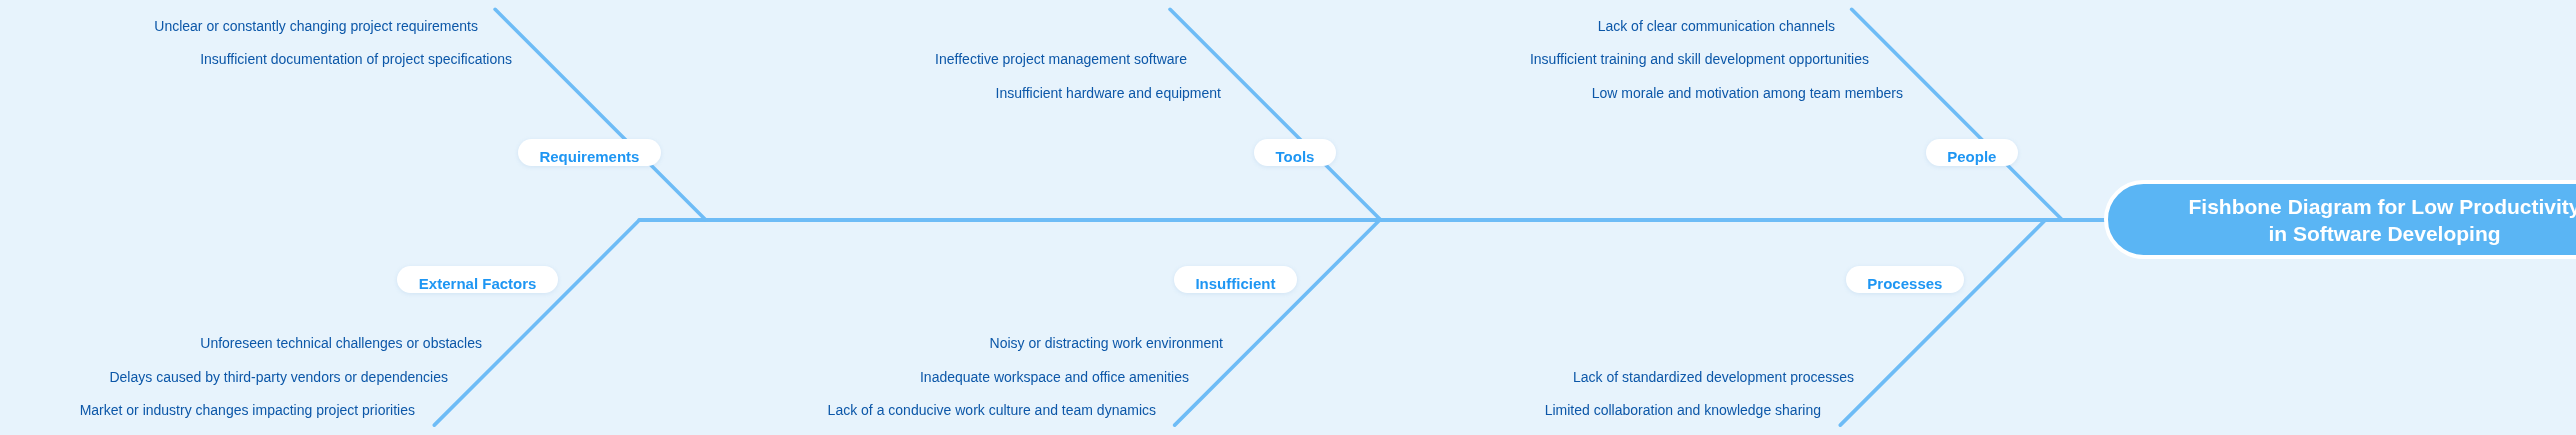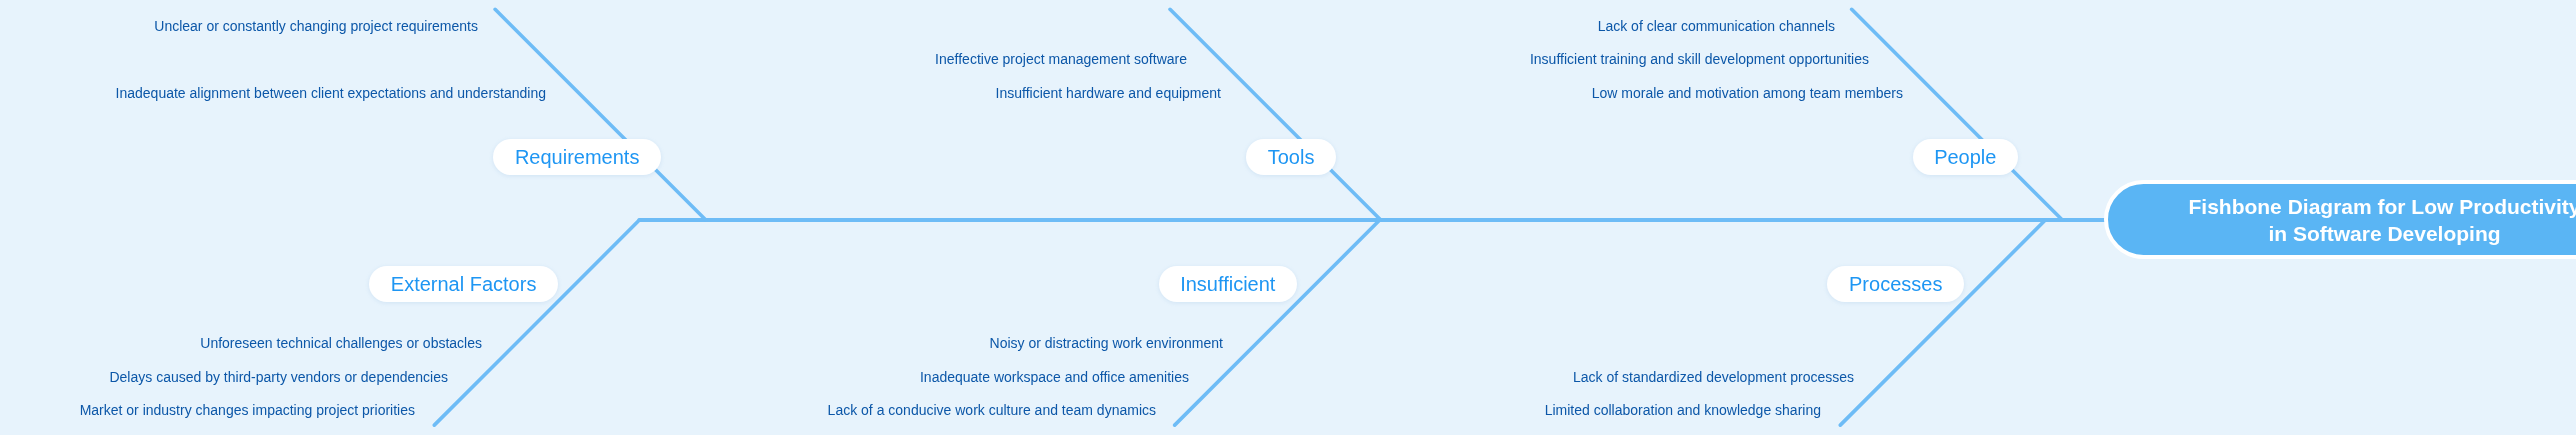--- a/index.html
+++ b/index.html
@@ -15,23 +15,23 @@
   .skeleton line, .skeleton polyline{
     stroke:var(--line);fill:none;stroke-linecap:round;stroke-linejoin:round;
   }
   .spine{stroke-width:8px;}
   .bone{stroke-width:7px;}
   .cause{
     position:absolute;height:18.5px;line-height:18.5px;white-space:nowrap;
     font-size:14px;font-weight:400;color:var(--cause_text);text-align:right;
   }
   .pill{
-    position:absolute;height:36px;line-height:36px;padding:0 21.6px;border-radius:18px;
-    background:var(--pill_fill);color:var(--category_text);font-size:20px;
-    white-space:nowrap;box-shadow:0 1px 4.1px rgba(110,160,210,0.18);
+    position:absolute;height:27px;line-height:36px;padding:0 21.6px;border-radius:18px;
+    background:var(--pill_fill);color:var(--category_text);font-size:15px;
+    white-space:nowrap;box-shadow:0 1px 4.1px rgba(110,160,210,0.18);font-weight:bold;
   }
   .head{
     position:absolute;left:2104px;top:180px;width:561px;height:79px;box-sizing:border-box;
     background:var(--head_fill);border:4.6px solid #fff;border-radius:41px;
     display:flex;flex-direction:column;align-items:center;justify-content:center;
     color:var(--head_text);font-weight:700;font-size:21px;line-height:27px;
     text-align:center;white-space:nowrap;
   }
 </style>
 </head>
@@ -43,21 +43,21 @@
     <line class="spine" x1="1241" y1="427" x2="4100" y2="427"></line>
     <line class="bone" x1="961" y1="18" x2="1370" y2="427"></line>
     <line class="bone" x1="2271" y1="18" x2="2680" y2="427"></line>
     <line class="bone" x1="3594" y1="18" x2="4003" y2="427"></line>
     <line class="bone" x1="1241" y1="427" x2="843" y2="825"></line>
     <line class="bone" x1="2678" y1="427" x2="2280" y2="825"></line>
     <line class="bone" x1="3970" y1="427" x2="3572" y2="825"></line>
   </svg>
 
   <div class="cause" style="top:16.5px;right:2199px">Unclear or constantly changing project requirements</div>
-  <div class="cause" style="top:84px;right:2131px">Inadequate alignment between client expectations and understanding</div>
+  <div class="cause" style="top:50px;right:2165px">Insufficient documentation of project specifications</div>
   <div class="pill" style="top:139px;right:2016px">Requirements</div>
 
   <div class="cause" style="top:50px;right:1490px">Ineffective project management software</div>
   <div class="cause" style="top:84px;right:1456px">Insufficient hardware and equipment</div>
   <div class="pill" style="top:139px;right:1341px">Tools</div>
 
   <div class="cause" style="top:16.5px;right:842px">Lack of clear communication channels</div>
   <div class="cause" style="top:50px;right:808px">Insufficient training and skill development opportunities</div>
   <div class="cause" style="top:84px;right:774px">Low morale and motivation among team members</div>
   <div class="pill" style="top:139px;right:659px">People</div>

